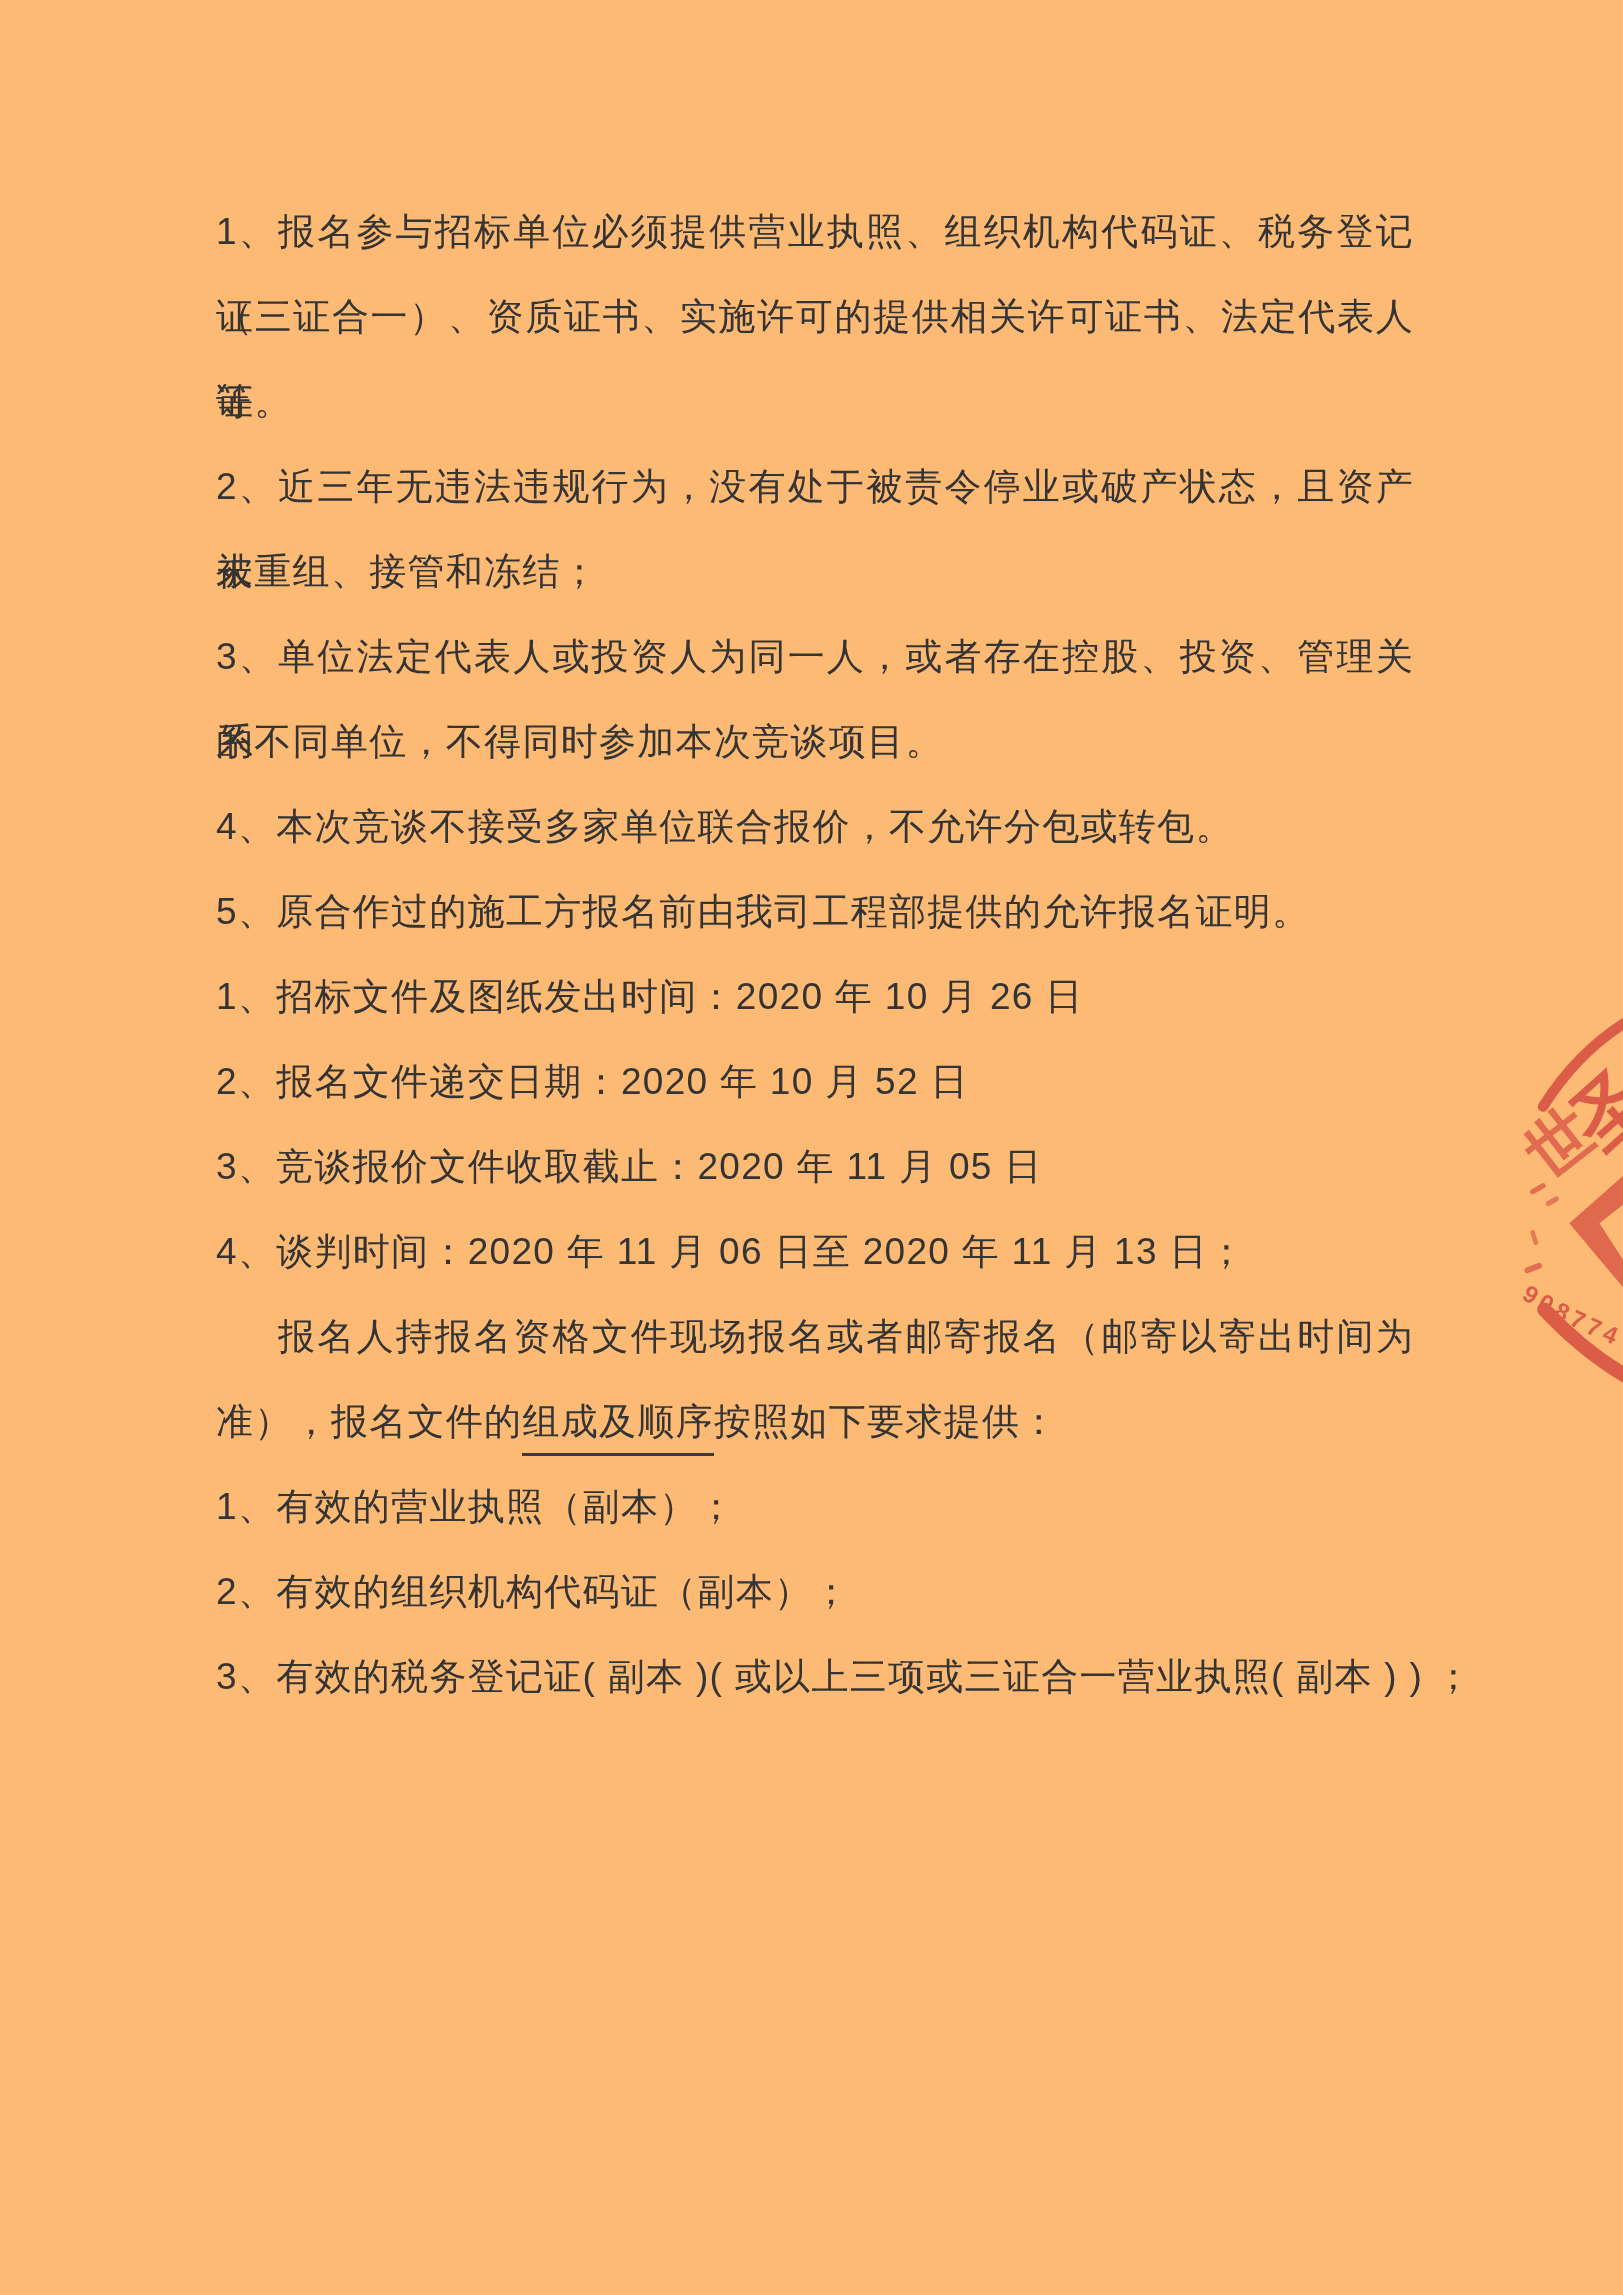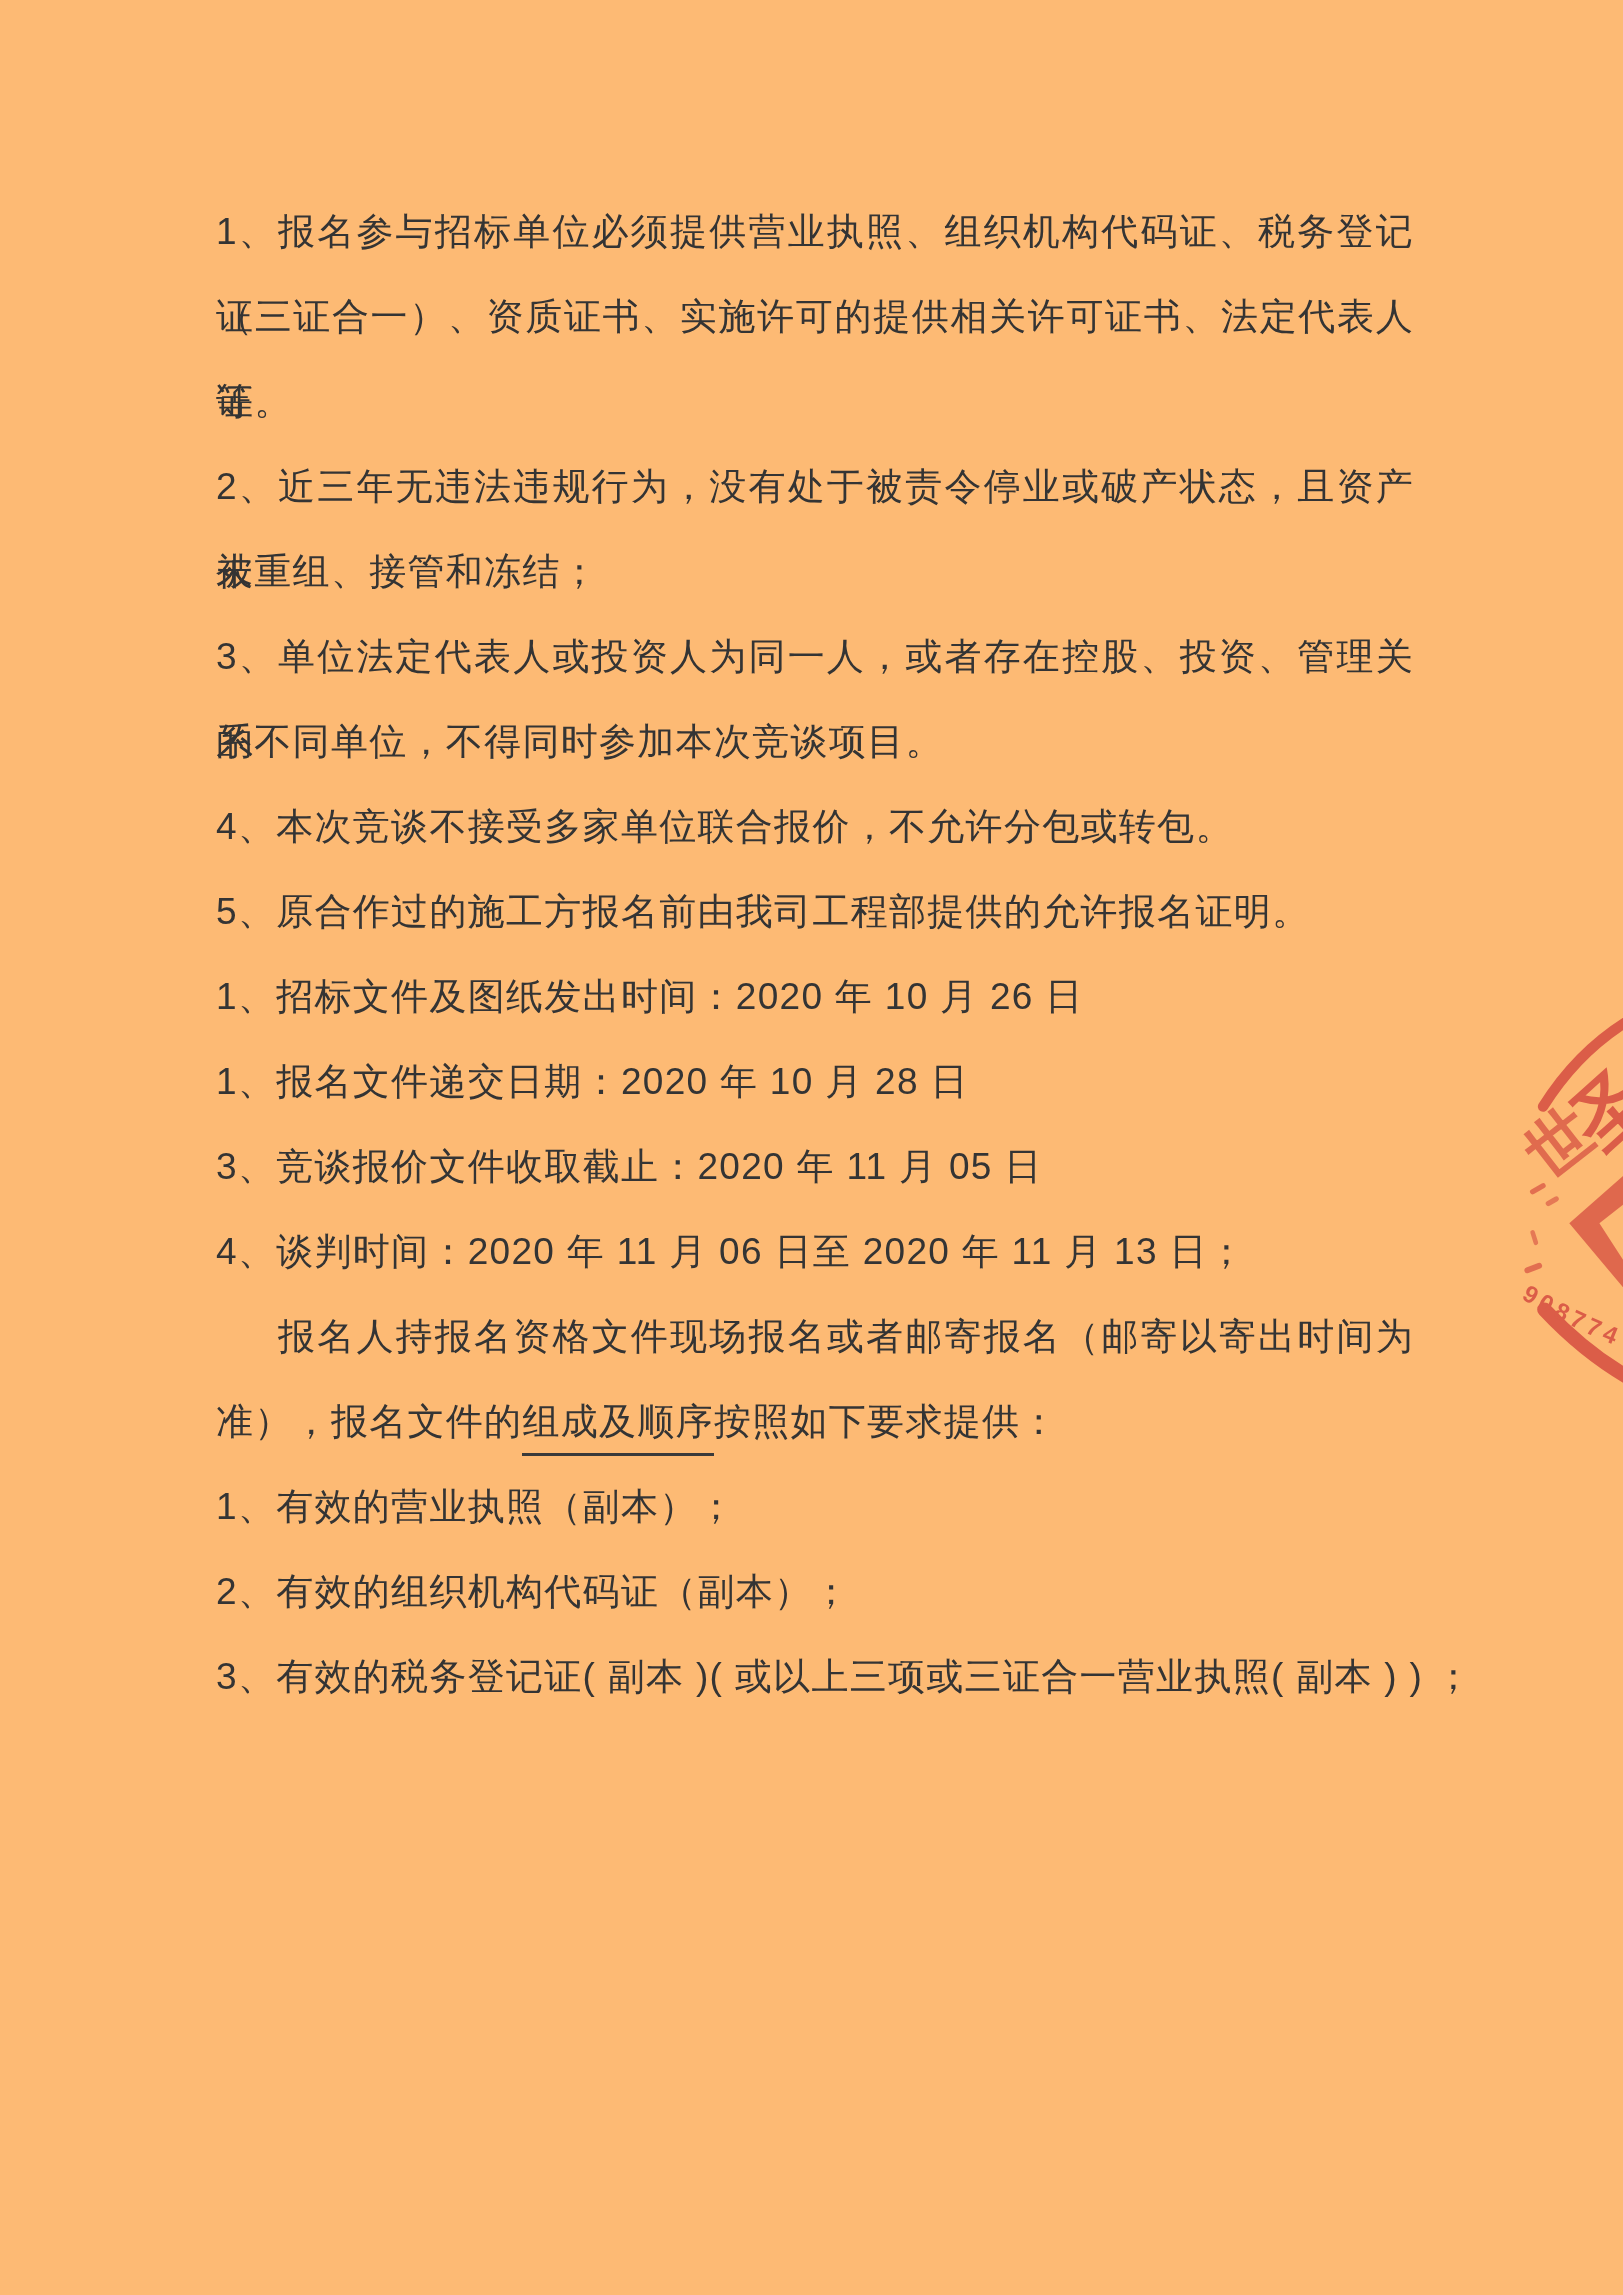--- a/index.html
+++ b/index.html
@@ -57,21 +57,21 @@
     <div class="line j">（三证合一）、资质证书、实施许可的提供相关许可证书、法定代表人证</div>
     <div class="line">等。</div>
     <div class="line j">2、近三年无违法违规行为，没有处于被责令停业或破产状态，且资产未</div>
     <div class="line">被重组、接管和冻结；</div>
     <div class="line j">3、单位法定代表人或投资人为同一人，或者存在控股、投资、管理关系</div>
     <div class="line">的不同单位，不得同时参加本次竞谈项目。</div>
     <div class="line">4、本次竞谈不接受多家单位联合报价，不允许分包或转包。</div>
     <div class="line">5、原合作过的施工方报名前由我司工程部提供的允许报名证明。</div>
 
     <div class="line">1、招标文件及图纸发出时间：2020 年 10 月 26 日</div>
-    <div class="line">1、报名文件递交日期：2020 年 10 月 28 日</div>
+    <div class="line">2、报名文件递交日期：2020 年 10 月 52 日</div>
     <div class="line">3、竞谈报价文件收取截止：2020 年 11 月 05 日</div>
     <div class="line">4、谈判时间：2020 年 11 月 06 日至 2020 年 11 月 13 日；</div>
 
     <div class="line j indent">报名人持报名资格文件现场报名或者邮寄报名（邮寄以寄出时间为</div>
     <div class="line"><span>准），报名文件的</span><span class="ul">组成及顺序</span><span>按照如下要求提供：</span></div>
     <div class="line">1、有效的营业执照（副本）；</div>
     <div class="line">2、有效的组织机构代码证（副本）；</div>
     <div class="line">3、有效的税务登记证( 副本 )( 或以上三项或三证合一营业执照( 副本 ) ) ；</div>
   </div>
 

